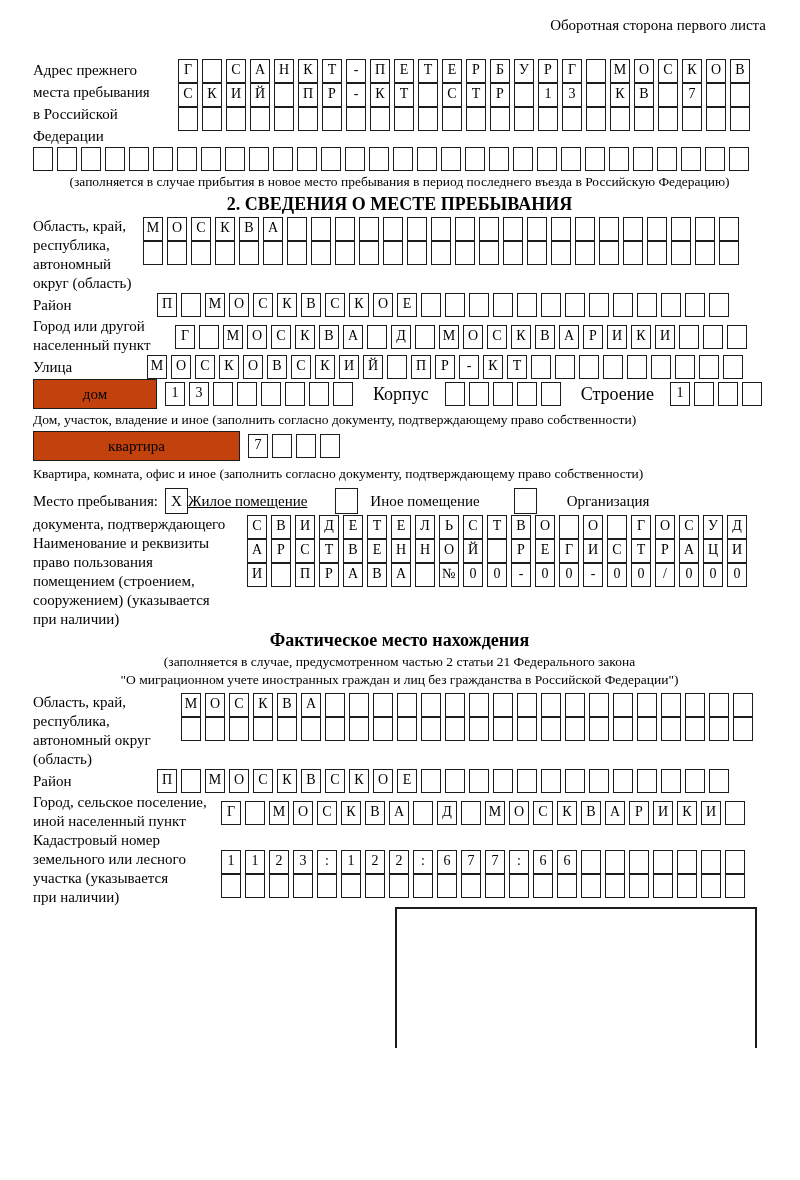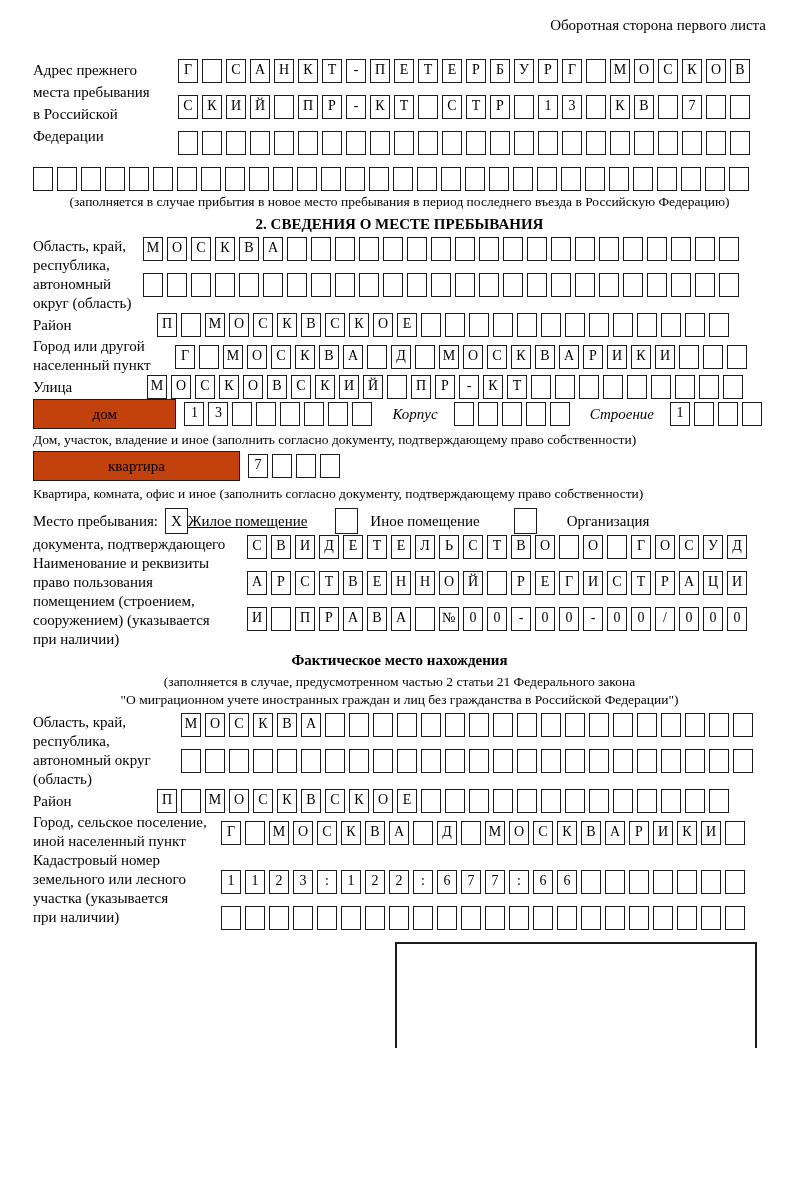--- a/index.html
+++ b/index.html
@@ -7,34 +7,34 @@
   .page { position:relative; box-sizing:border-box; width:800px; height:1048px; padding:16px 34px 0 33px; overflow:hidden; }
 
   .header-note { text-align:right; font-size:15px; line-height:18px; margin-bottom:25px; }
 
   .row { display:flex; align-items:flex-start; }
   .lbl { flex:0 0 auto; font-size:15px; }
   .lbl .ln { line-height:19px; white-space:nowrap; }
   .lbl.lh22 .ln { line-height:22px; }
   .lbl.one { line-height:24px; white-space:nowrap; }
 
-  .cells-line { height:24px; margin-bottom:12px; white-space:nowrap; }
+  .cells-line { height:24px; margin-bottom:0; white-space:nowrap; }
   .cell { display:inline-block; box-sizing:border-box; width:20px; height:24px; margin-right:4px;
           border:1.7px solid #1c1c1c; text-align:center; font-size:14px; line-height:20px;
           vertical-align:top; background:#fff; }
 
   .caption { font-size:13.5px; line-height:18px; }
   .caption.center { text-align:center; }
-  .sec-title { font-size:15px; font-weight:bold; text-align:center; line-height:22px; }
+  .sec-title { font-size:18px; font-weight:bold; text-align:center; line-height:22px; }
 
   .widebox { box-sizing:border-box; border:1.8px solid #1c1c1c; height:30px; display:inline-flex;
              align-items:center; justify-content:center; font-size:15px; background:#c2410c; }
   .domrow { display:flex; align-items:center; height:30px; margin-bottom:2px; }
   .domrow .cells-line { margin-bottom:0; }
-  .inline-lbl { font-size:15px; margin:0 16px; white-space:nowrap;font-style:italic; }
+  .inline-lbl { font-size:18px; margin:0 16px; white-space:nowrap; }
 
   .chkrow { display:flex; align-items:center; height:28px; font-size:15px; }
   .checkbox { box-sizing:border-box; width:23px; height:26px; border:1.7px solid #1c1c1c;
               display:inline-flex; align-items:center; justify-content:center; font-size:15px; }
 
   .off8 { margin-top:8px; }
   .off19 { margin-top:19px; }
   .mb2 { margin-bottom:2px; }
   .mb4 { margin-bottom:4px; }
 

